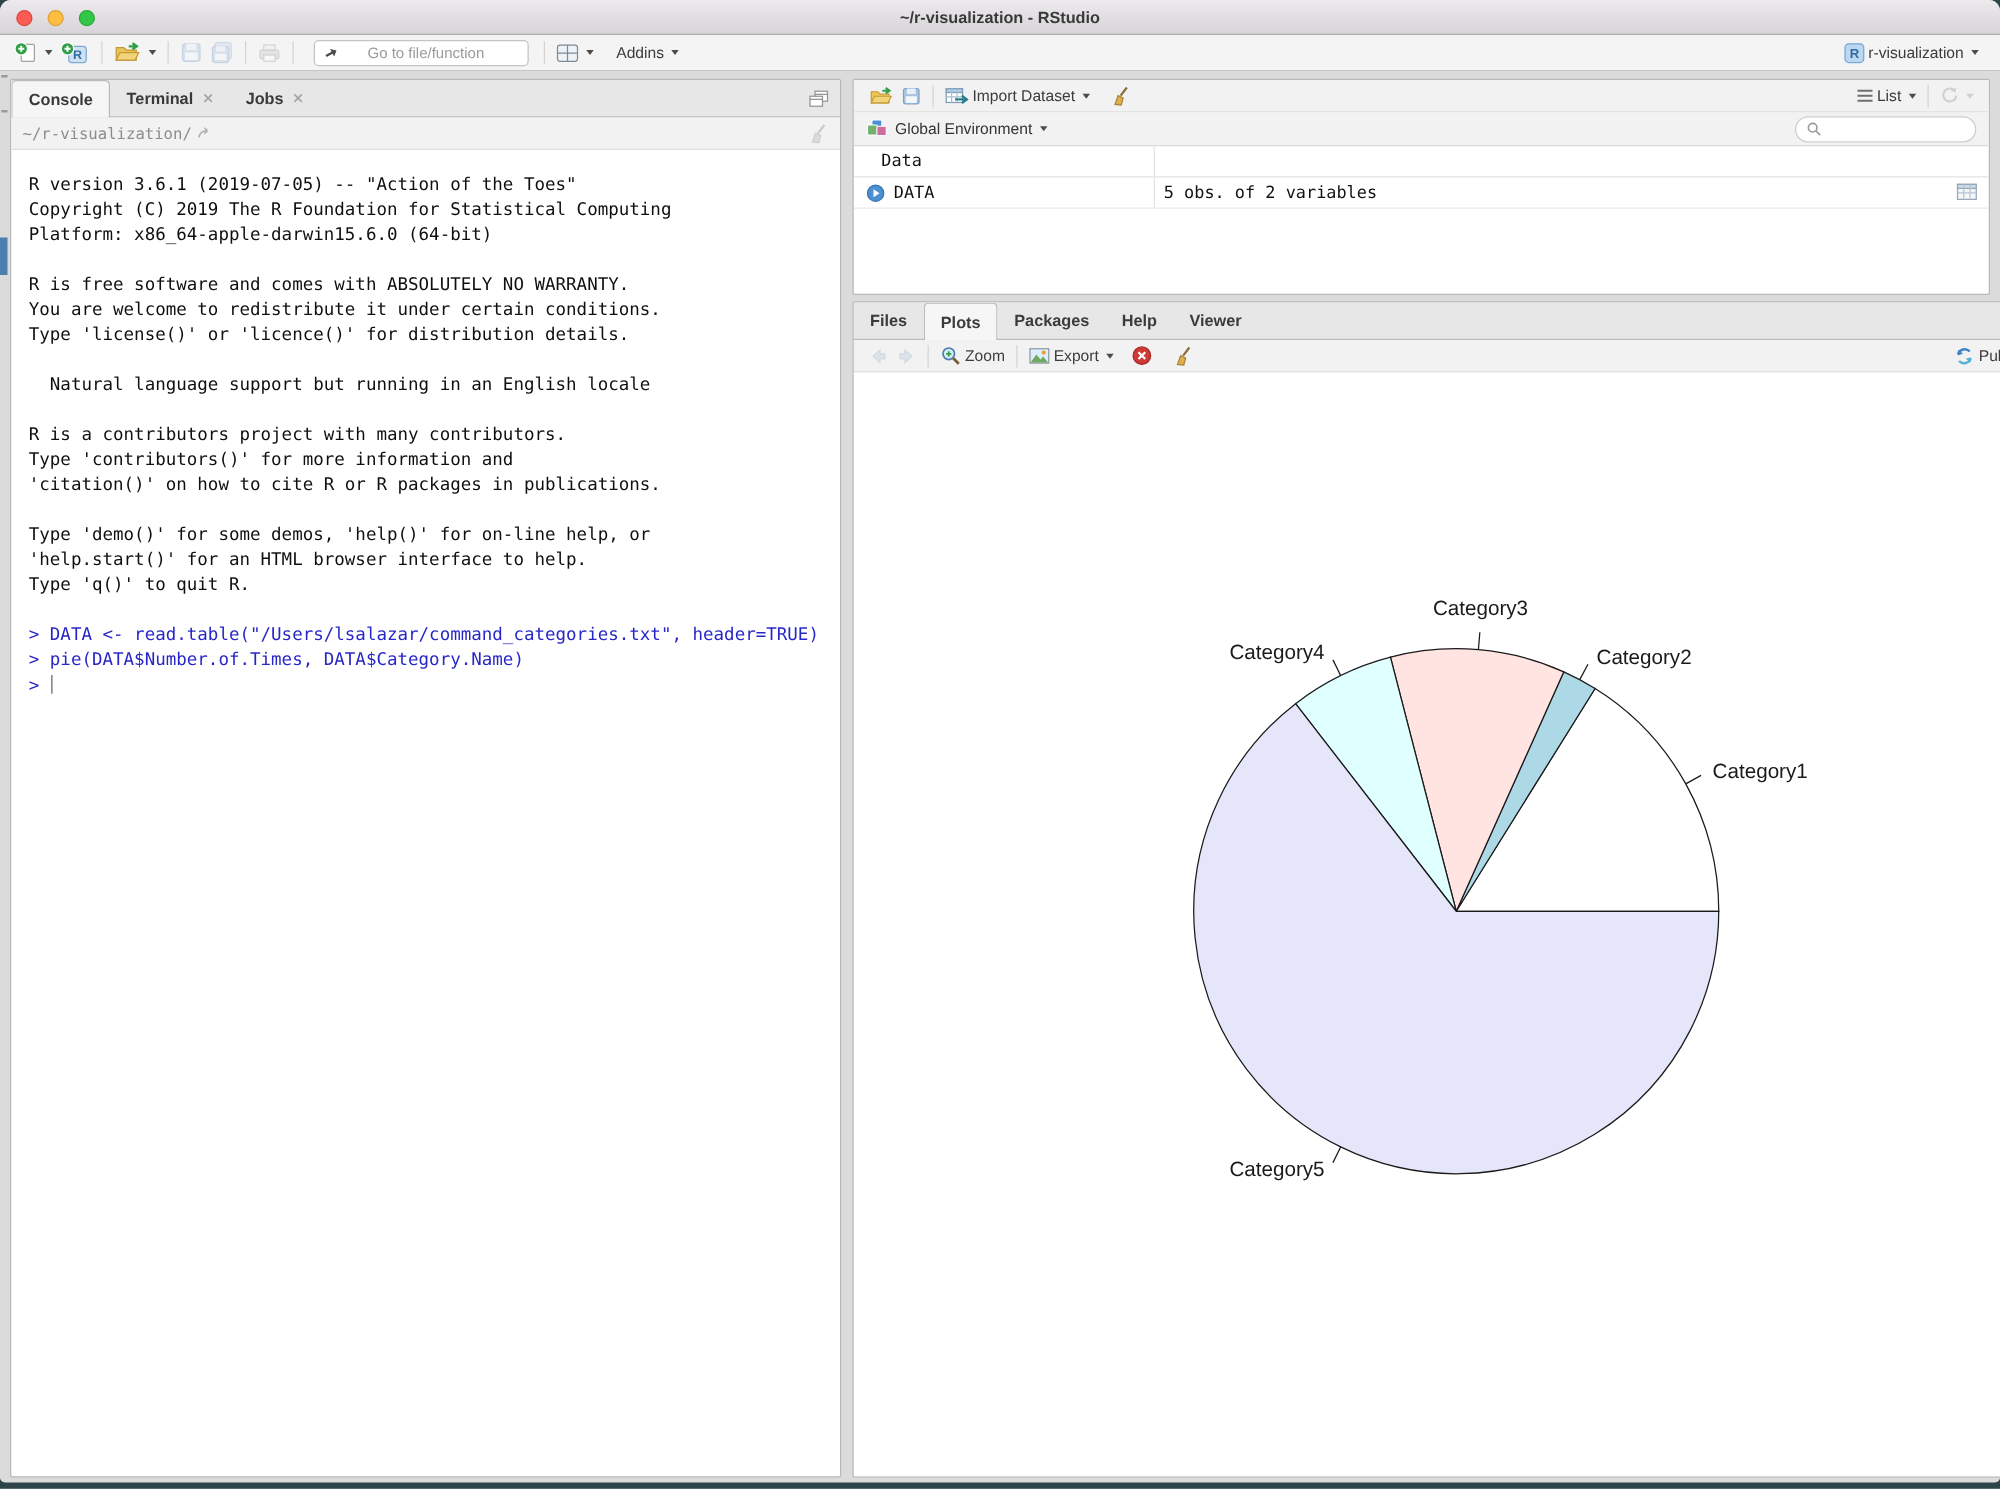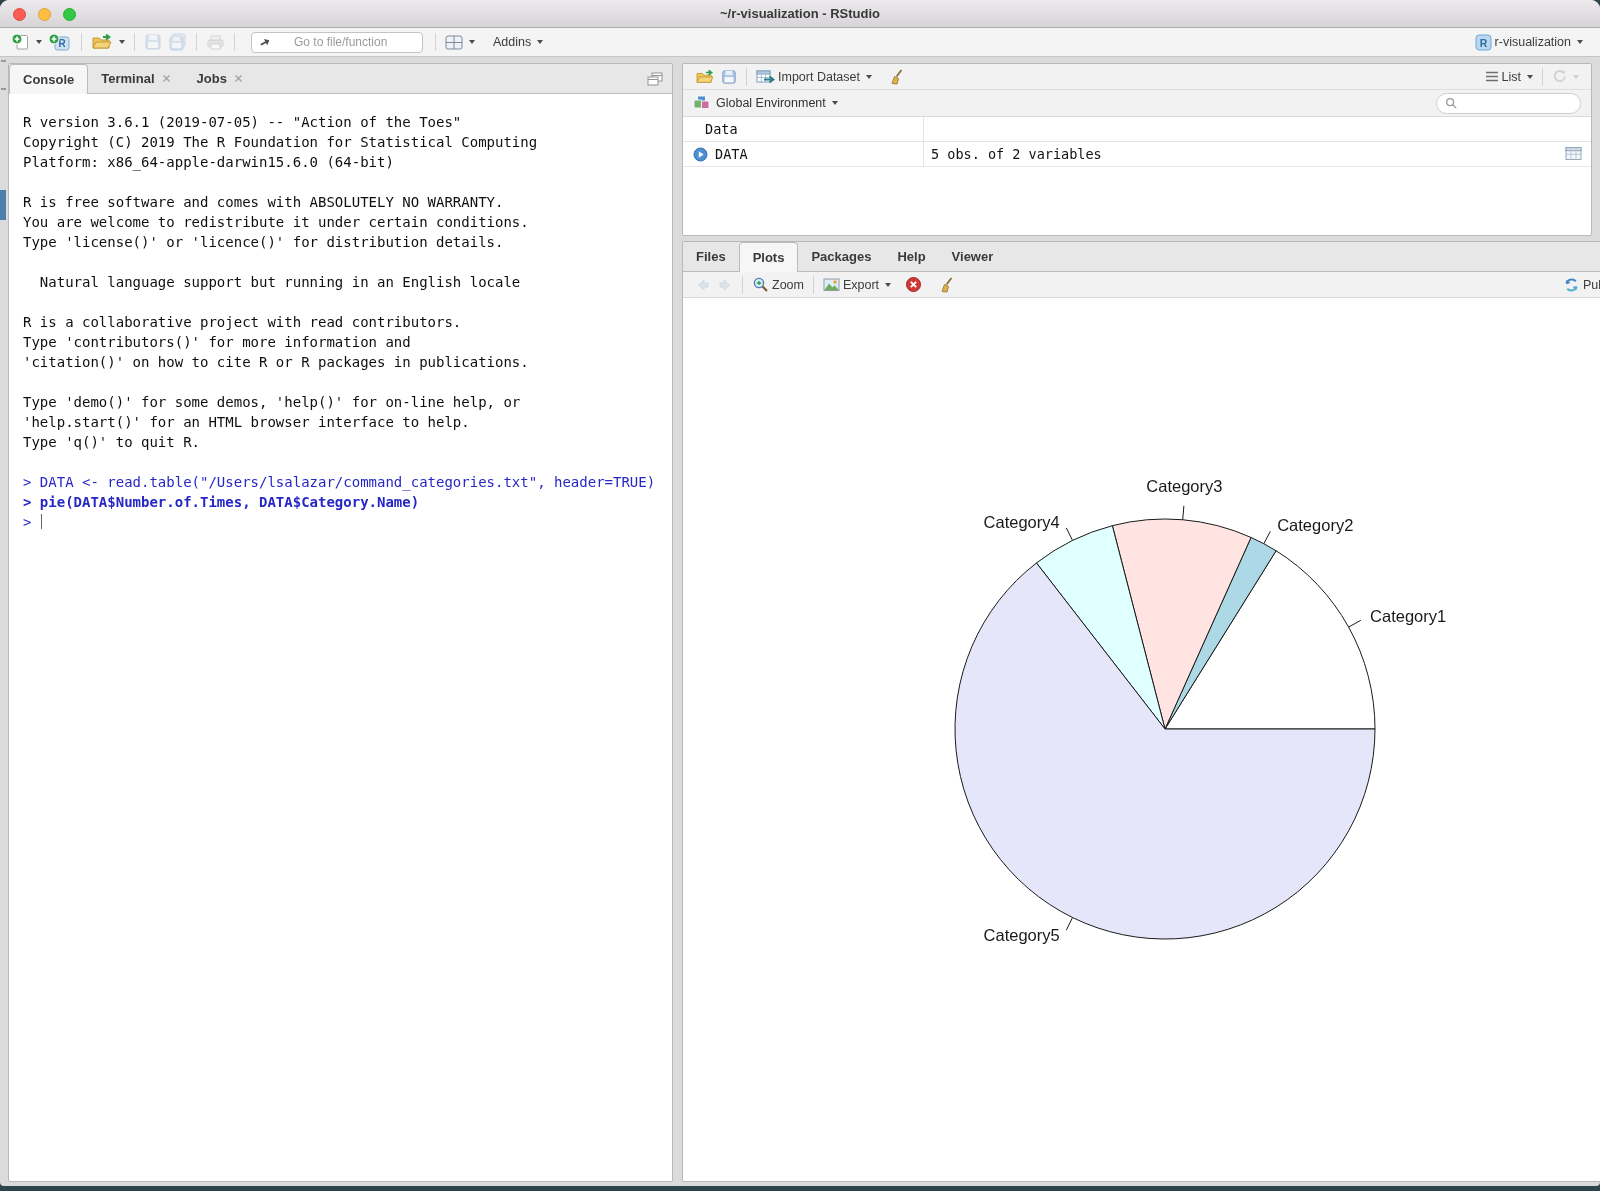--- a/index.html
+++ b/index.html
@@ -232,41 +232,55 @@
         <span>
           <svg width="16" height="14" viewBox="0 0 16 14">
               <rect x="5" y="1" width="10" height="8" fill="#fff" stroke="#949494"></rect>
               <path d="M5 3.5 H15" stroke="#949494"></path>
               <rect x="1" y="5" width="10" height="8" fill="#fff" stroke="#949494"></rect>
               <path d="M1 7.5 H11" stroke="#949494"></path>
             </svg>
         </span>
       </div>
     </div>
+    <div class="subbar">
+      <span class="wd-text">~/r-visualization/</span>
+      <span>
+        <svg width="13" height="11" viewBox="0 0 13 11">
+            <path d="M1 9 C2 4.5 5 3.5 8 3.5 M8 3.5 L5.5 1.2 M8 3.5 L5.5 6" stroke="#b3b3b3" stroke-width="1.3" fill="none"></path>
+          </svg>
+      </span>
+      <span style="margin-left:auto;" class="disabled">
+        <svg width="17" height="17" viewBox="0 0 17 17">
+            <path d="M13.5 2 L8.5 8.5" stroke="#8d8d8d" stroke-width="1.8"></path>
+            <path d="M4 15.5 L6.5 8.5 L10.5 10.5 L9 16 Z" fill="#bdbdbd" stroke="#8d8d8d"></path>
+          </svg>
+      </span>
+    </div>
     <div class="console-body">
         <div class="console-line">R version 3.6.1 (2019-07-05) -- "Action of the Toes"</div>
         <div class="console-line">Copyright (C) 2019 The R Foundation for Statistical Computing</div>
         <div class="console-line">Platform: x86_64-apple-darwin15.6.0 (64-bit)</div>
         <div class="console-line"></div>
         <div class="console-line">R is free software and comes with ABSOLUTELY NO WARRANTY.</div>
         <div class="console-line">You are welcome to redistribute it under certain conditions.</div>
         <div class="console-line">Type 'license()' or 'licence()' for distribution details.</div>
         <div class="console-line"></div>
         <div class="console-line">  Natural language support but running in an English locale</div>
         <div class="console-line"></div>
-        <div class="console-line">R is a collaborative project with read contributors.</div>
+        <div class="console-line">R is a contributors project with many contributors.</div>
         <div class="console-line">Type 'contributors()' for more information and</div>
         <div class="console-line">'citation()' on how to cite R or R packages in publications.</div>
         <div class="console-line"></div>
         <div class="console-line">Type 'demo()' for some demos, 'help()' for on-line help, or</div>
         <div class="console-line">'help.start()' for an HTML browser interface to help.</div>
         <div class="console-line">Type 'q()' to quit R.</div>
         <div class="console-line"></div>
         <div class="console-line" style="color: rgb(39, 39, 200);">&gt; DATA &lt;- read.table("/Users/lsalazar/command_categories.txt", header=TRUE)</div>
-        <div class="console-line" style="color: rgb(39, 39, 200); font-weight: bold;">&gt; pie(DATA$Number.of.Times, DATA$Category.Name)</div>
+        <div class="console-line" style="color: rgb(39, 39, 200);">&gt; pie(DATA$Number.of.Times, DATA$Category.Name)</div>
         <div class="console-line"><span style="color: rgb(39, 39, 200);">&gt; </span><span class="cursor-bar"></span></div>
       </div>
   </div>
 
   <div class="pane" id="environment-pane">
     <div class="subbar">
       <span class="tb-btn">
         <span>
           <svg width="20" height="16" viewBox="0 0 22 18">
               <path d="M2 5 h6 l2 2 h8 v8 H2 Z" fill="#edc557" stroke="#c49a36"></path>

